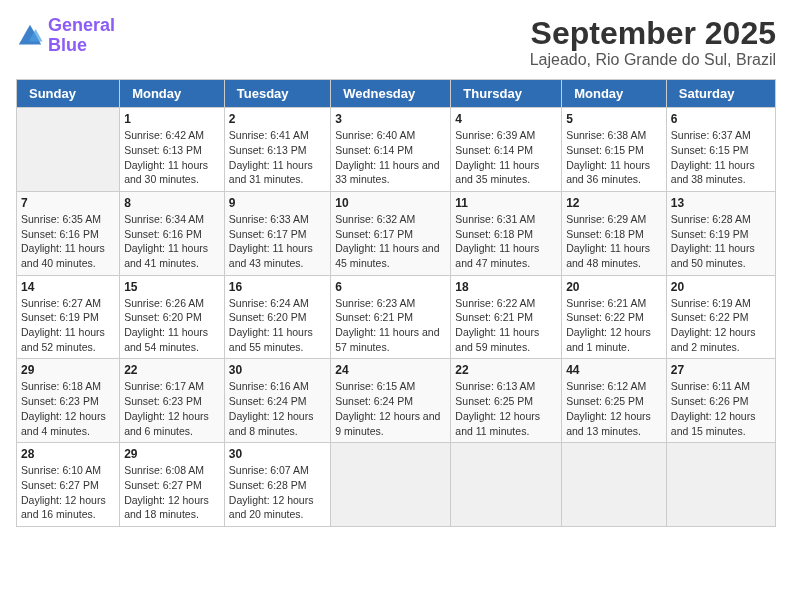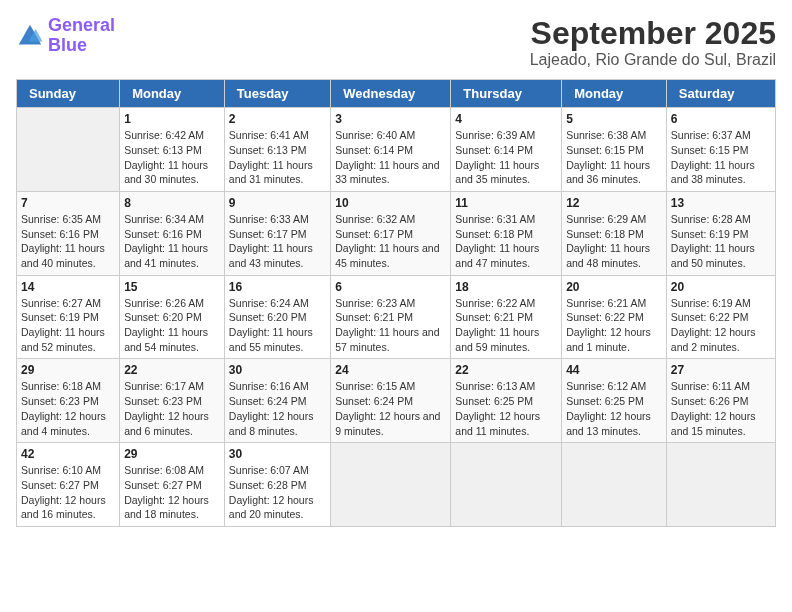--- a/index.html
+++ b/index.html
@@ -231,21 +231,21 @@
           <div class="day-number">44</div>
           <div class="day-info">Sunrise: 6:12 AM<br>Sunset: 6:25 PM<br>Daylight: 12 hours and 13 minutes.</div>
         </td>
         <td>
           <div class="day-number">27</div>
           <div class="day-info">Sunrise: 6:11 AM<br>Sunset: 6:26 PM<br>Daylight: 12 hours and 15 minutes.</div>
         </td>
       </tr>
       <tr>
         <td>
-          <div class="day-number">42</div>
+          <div class="day-number">28</div>
           <div class="day-info">Sunrise: 6:10 AM<br>Sunset: 6:27 PM<br>Daylight: 12 hours and 16 minutes.</div>
         </td>
         <td>
           <div class="day-number">29</div>
           <div class="day-info">Sunrise: 6:08 AM<br>Sunset: 6:27 PM<br>Daylight: 12 hours and 18 minutes.</div>
         </td>
         <td>
           <div class="day-number">30</div>
           <div class="day-info">Sunrise: 6:07 AM<br>Sunset: 6:28 PM<br>Daylight: 12 hours and 20 minutes.</div>
         </td>

